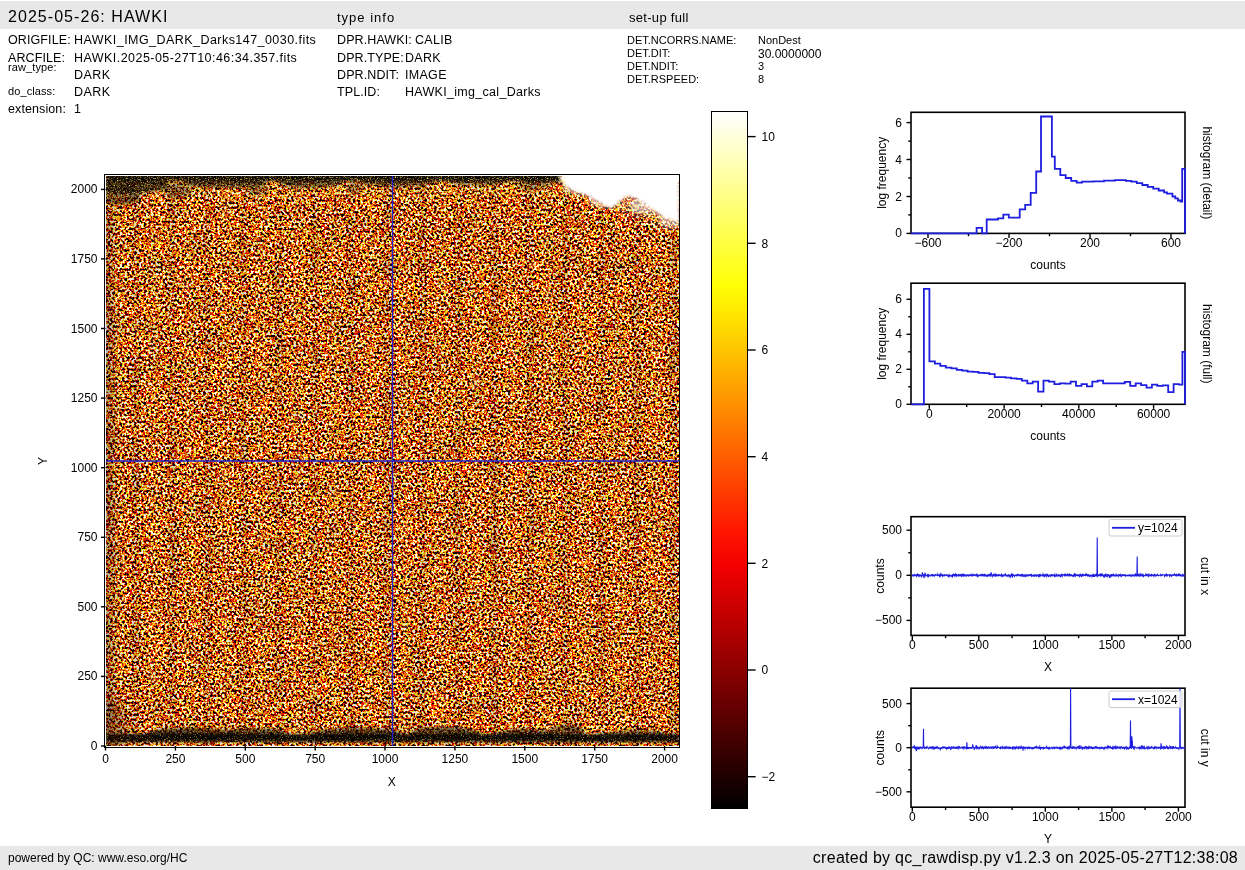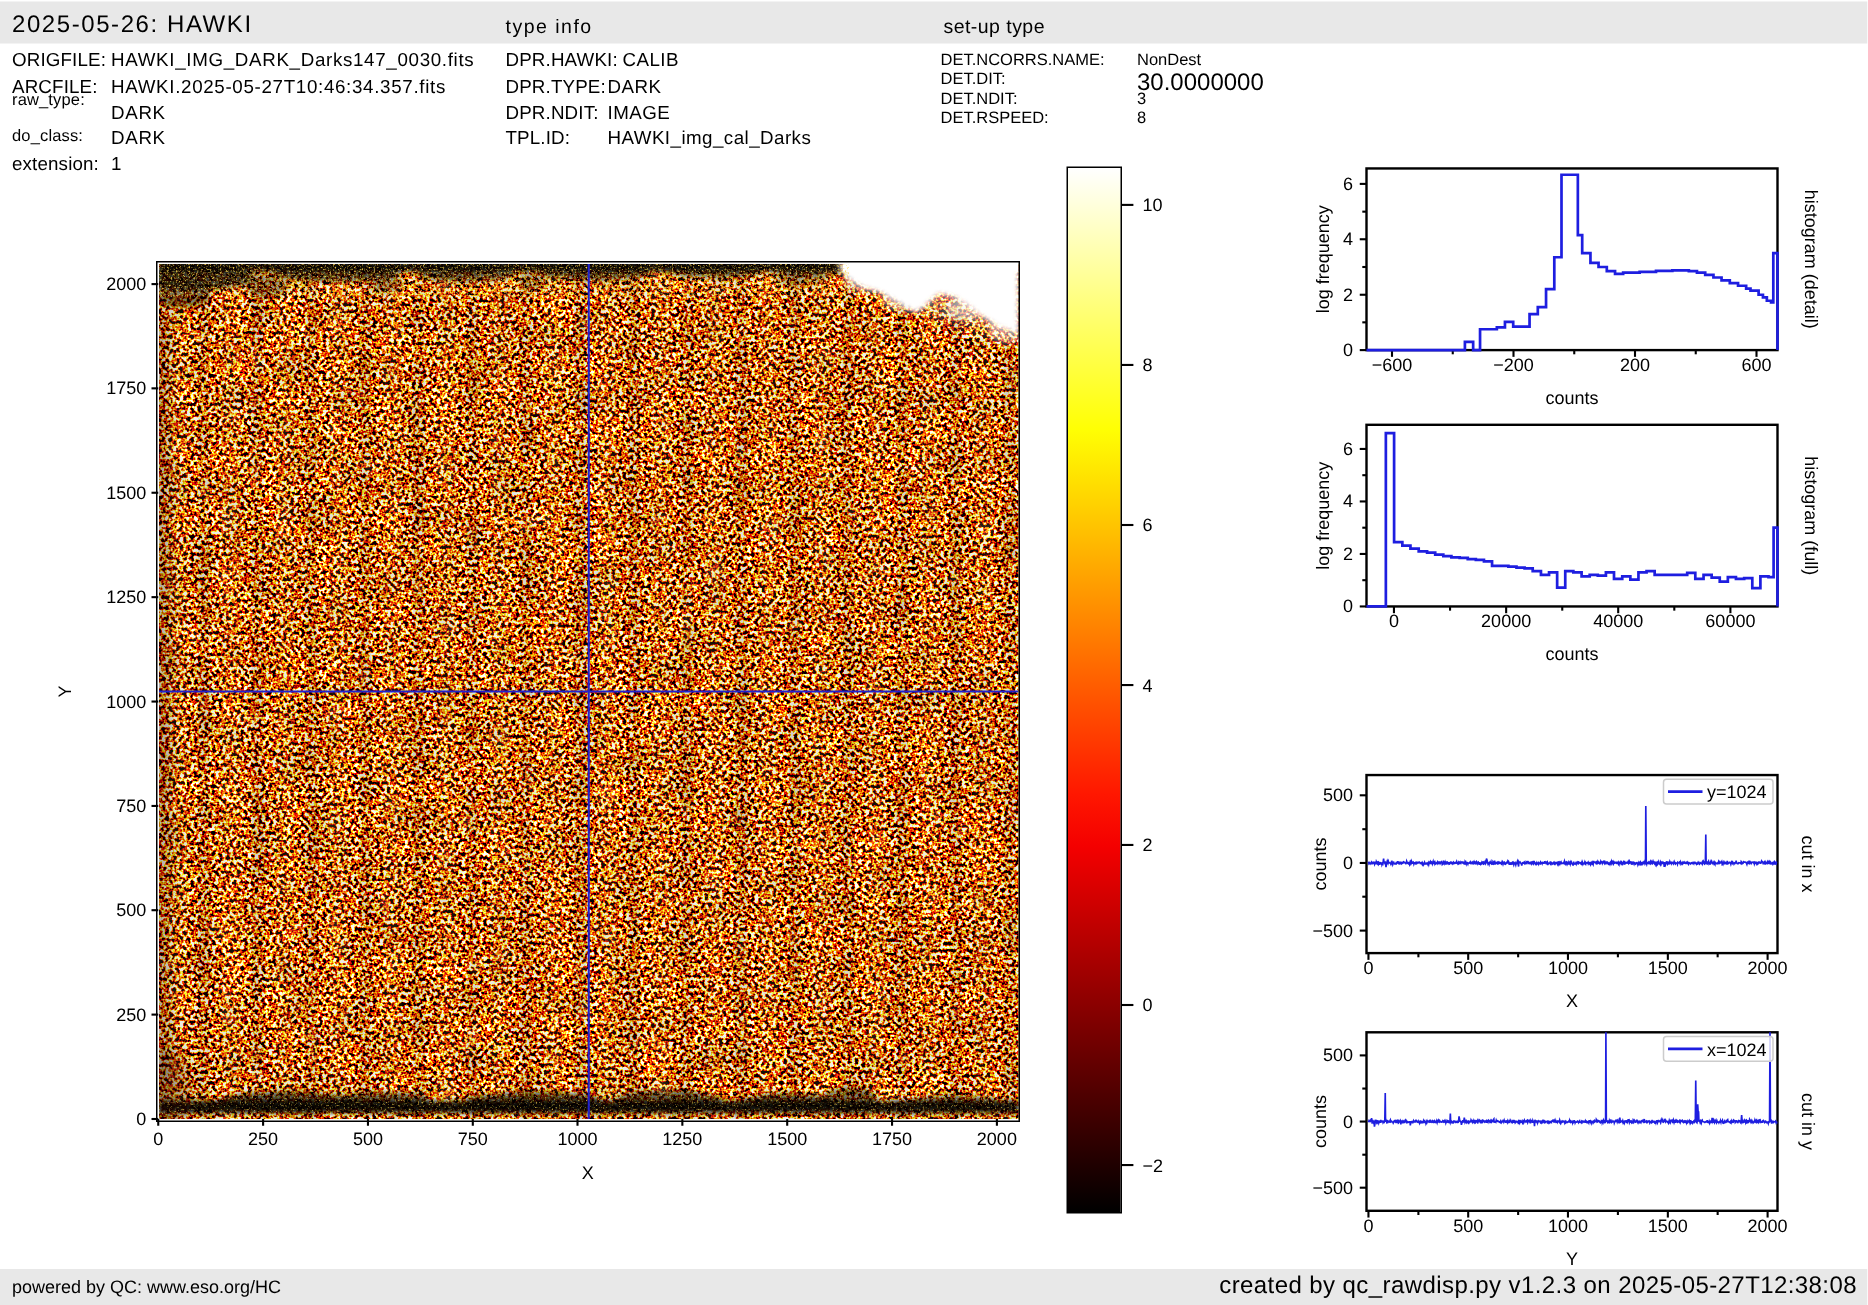--- a/index.html
+++ b/index.html
@@ -1,21 +1,21 @@
 <!DOCTYPE html>
 <html><head><meta charset="utf-8"><style>
 *{margin:0;padding:0;box-sizing:border-box}
 body{width:1245px;height:870px;background:#fff;font-family:"Liberation Sans",sans-serif;position:relative;overflow:hidden;color:#000}
 .bar{position:absolute;left:0;width:1245px;background:#e8e8e8}
 .abs{position:absolute;white-space:nowrap;line-height:1}
 </style></head><body>
 <div class="bar" style="top:1px;height:28px"></div>
 <div class="abs" style="left:8px;top:9px;font-size:16px;letter-spacing:1.05px">2025-05-26: HAWKI</div>
 <div class="abs" style="left:337px;top:11px;font-size:13px;letter-spacing:1px">type info</div>
-<div class="abs" style="left:629px;top:11px;font-size:13px;letter-spacing:0.3px">set-up type</div>
+<div class="abs" style="left:629px;top:11px;font-size:13px;letter-spacing:0.3px">set-up full</div>
 <div class="abs" style="left:8px;top:34.4px;font-size:12.5px;letter-spacing:0.1px">ORIGFILE:</div>
 <div class="abs" style="left:74px;top:34.4px;font-size:12.5px;letter-spacing:0.45px">HAWKI_IMG_DARK_Darks147_0030.fits</div>
 <div class="abs" style="left:8px;top:51.5px;font-size:12.5px;letter-spacing:0.1px">ARCFILE:</div>
 <div class="abs" style="left:74px;top:51.5px;font-size:12.5px;letter-spacing:0.45px">HAWKI.2025-05-27T10:46:34.357.fits</div>
 <div class="abs" style="left:8px;top:62px;font-size:11px;letter-spacing:0.1px">raw_type:</div>
 <div class="abs" style="left:74px;top:68.6px;font-size:12.5px;letter-spacing:0.45px">DARK</div>
 <div class="abs" style="left:8px;top:85.7px;font-size:11px;letter-spacing:0.1px">do_class:</div>
 <div class="abs" style="left:74px;top:85.7px;font-size:12.5px;letter-spacing:0.45px">DARK</div>
 <div class="abs" style="left:8px;top:102.8px;font-size:12.5px;letter-spacing:0.1px">extension:</div>
 <div class="abs" style="left:74px;top:102.8px;font-size:12.5px;letter-spacing:0.45px">1</div>
@@ -23,21 +23,21 @@
 <div class="abs" style="left:415px;top:34.4px;font-size:12.5px;letter-spacing:0.3px">CALIB</div>
 <div class="abs" style="left:337px;top:51.5px;font-size:12.5px;letter-spacing:0.1px">DPR.TYPE:</div>
 <div class="abs" style="left:405px;top:51.5px;font-size:12.5px;letter-spacing:0.3px">DARK</div>
 <div class="abs" style="left:337px;top:68.6px;font-size:12.5px;letter-spacing:0.1px">DPR.NDIT:</div>
 <div class="abs" style="left:405px;top:68.6px;font-size:12.5px;letter-spacing:0.3px">IMAGE</div>
 <div class="abs" style="left:337px;top:85.7px;font-size:12.5px;letter-spacing:0.1px">TPL.ID:</div>
 <div class="abs" style="left:405px;top:85.7px;font-size:12.5px;letter-spacing:0.3px">HAWKI_img_cal_Darks</div>
 <div class="abs" style="left:627px;top:34.7px;font-size:11px">DET.NCORRS.NAME:</div>
 <div class="abs" style="left:758px;top:34.7px;font-size:11px">NonDest</div>
 <div class="abs" style="left:627px;top:47.7px;font-size:11px">DET.DIT:</div>
-<div class="abs" style="left:758px;top:47.7px;font-size:16px">30.0000000</div>
+<div class="abs" style="left:758px;top:47.7px;font-size:12px">30.0000000</div>
 <div class="abs" style="left:627px;top:60.7px;font-size:11px">DET.NDIT:</div>
 <div class="abs" style="left:758px;top:60.7px;font-size:11px">3</div>
 <div class="abs" style="left:627px;top:73.7px;font-size:11px">DET.RSPEED:</div>
 <div class="abs" style="left:758px;top:73.7px;font-size:11px">8</div>
 <div class="abs" style="left:105.5px;top:176.0px;width:573px;height:570px">
 <svg width="573" height="570" viewBox="0 0 573 570">
 <defs>
 <filter id="nz" x="0" y="0" width="573" height="570" filterUnits="userSpaceOnUse" color-interpolation-filters="sRGB">
 <feTurbulence type="fractalNoise" baseFrequency="0.42" numOctaves="2" seed="7"></feTurbulence>
 <feColorMatrix type="matrix" values="1 0 0 0 0 1 0 0 0 0 1 0 0 0 0 0 0 0 0 1"></feColorMatrix>

